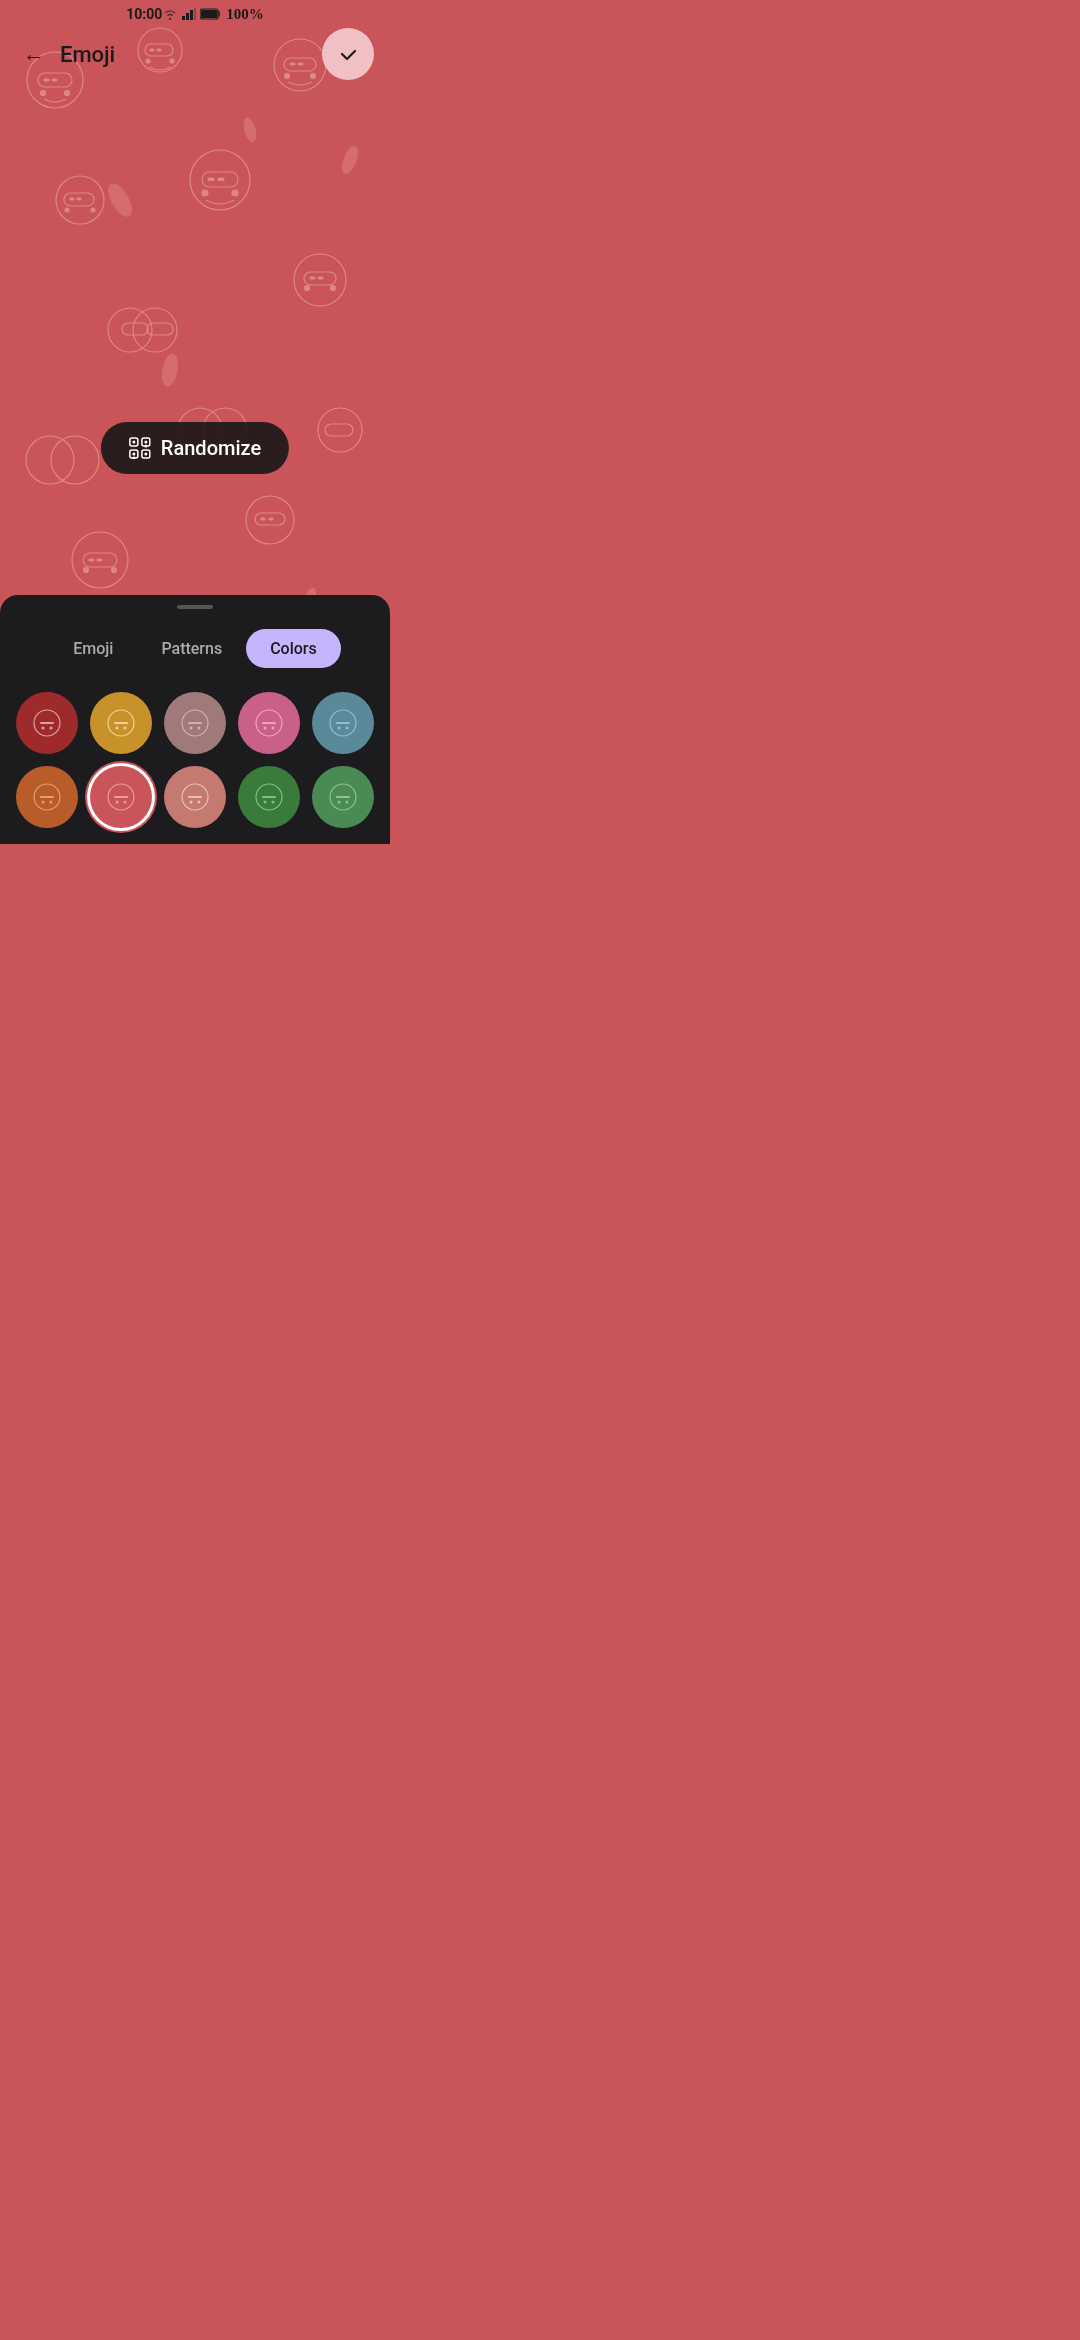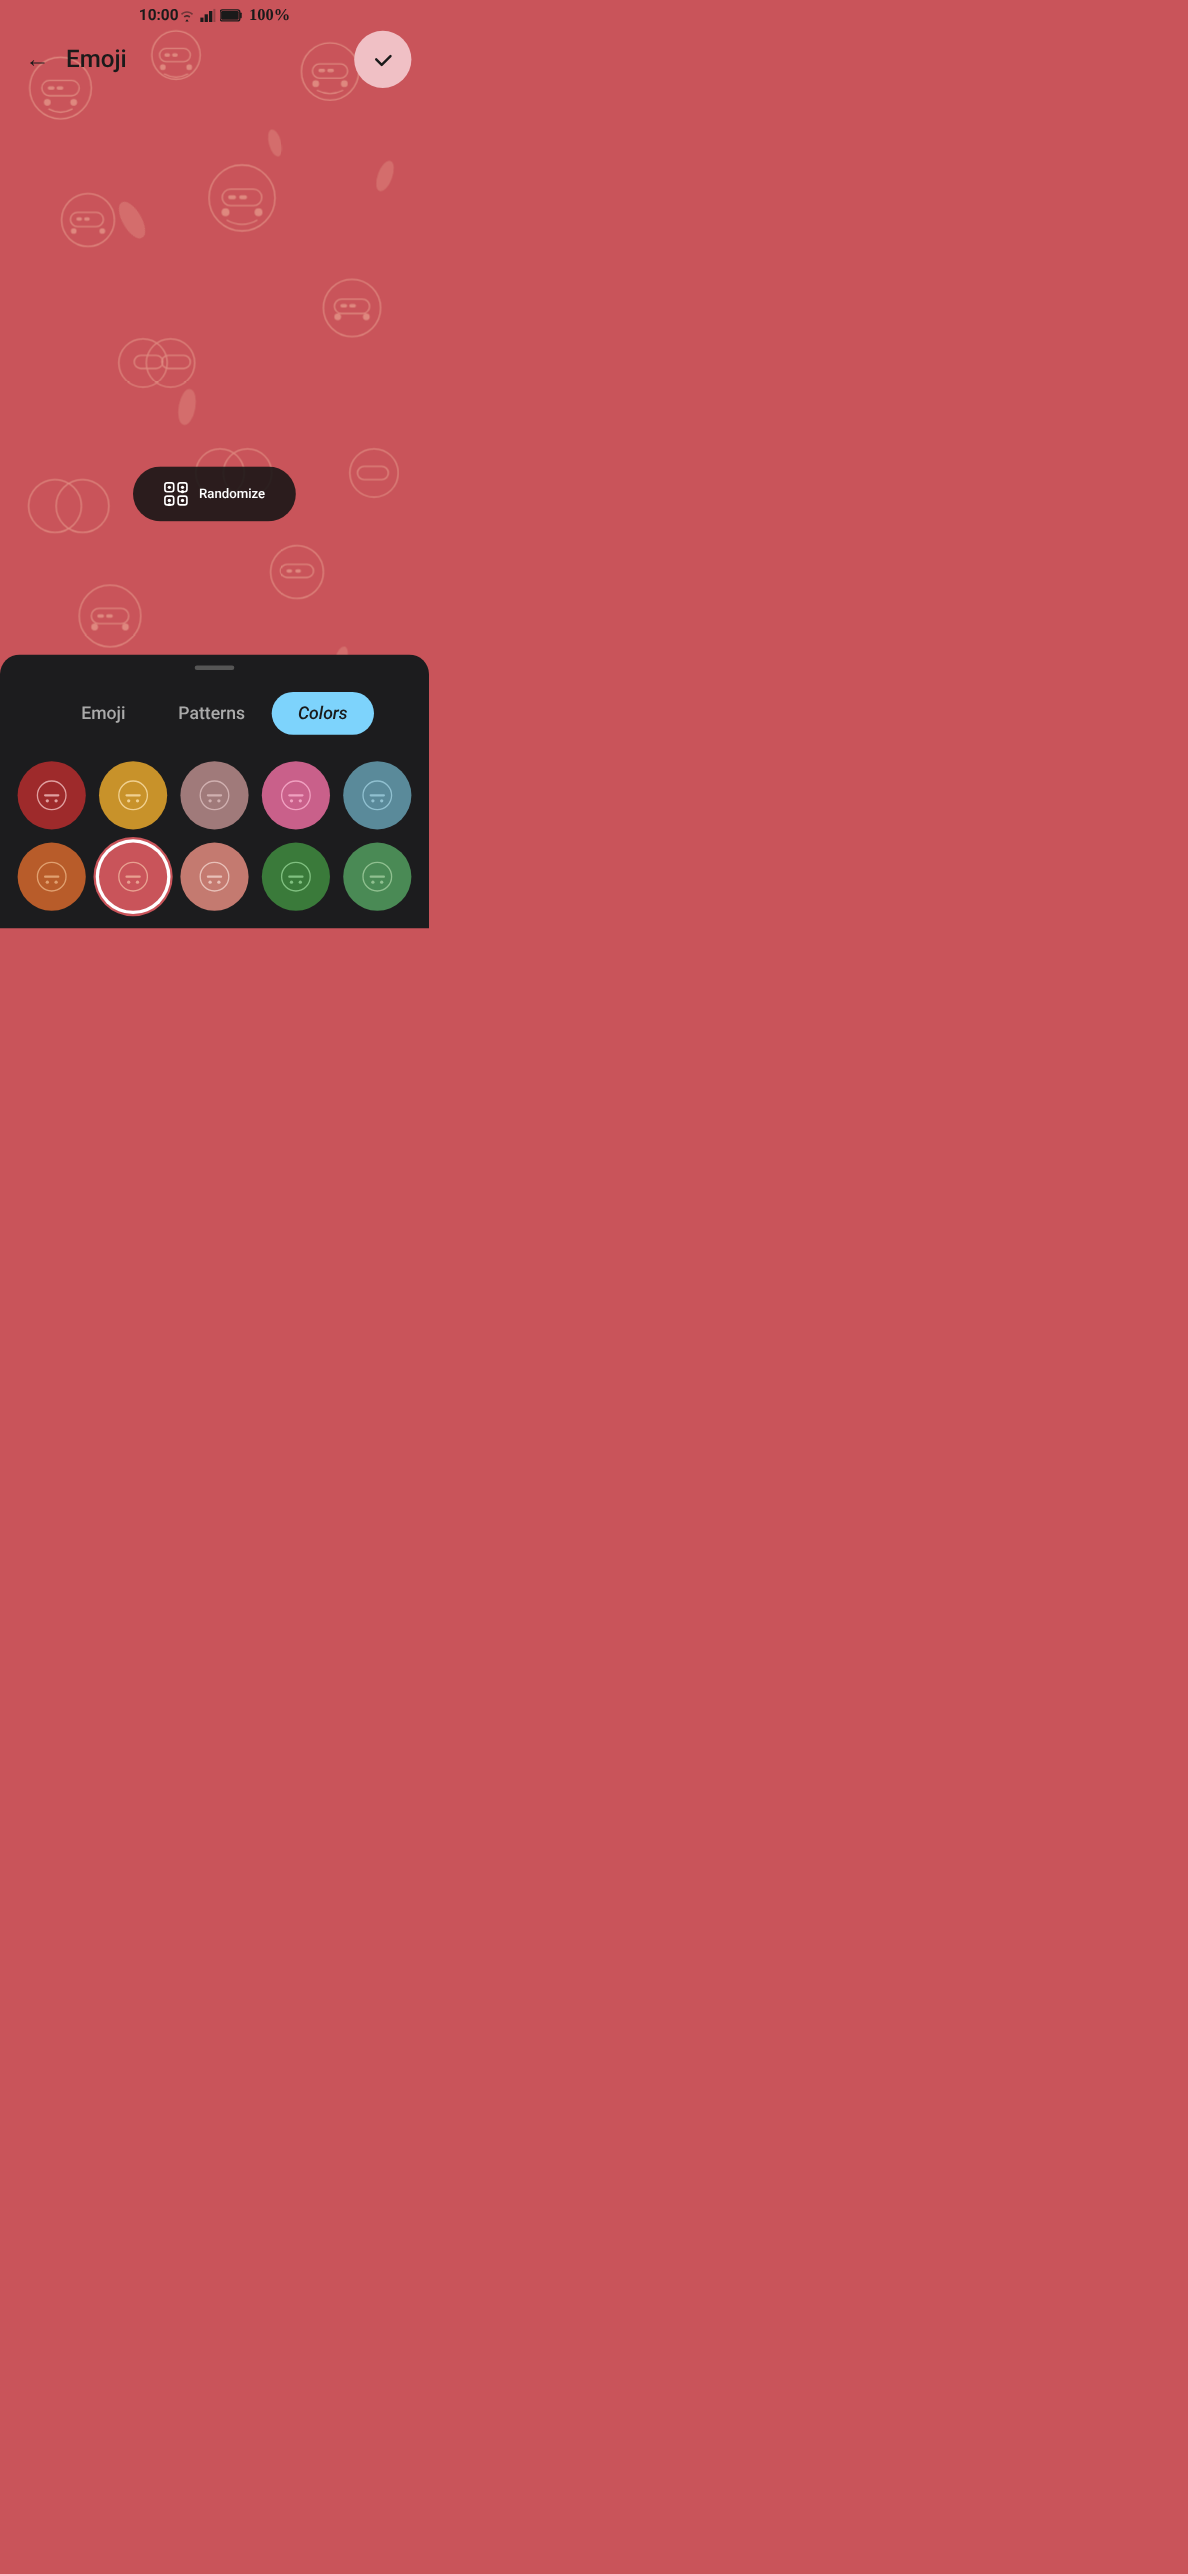--- a/index.html
+++ b/index.html
@@ -122,21 +122,21 @@
       padding: 14px 28px;
       display: flex;
       align-items: center;
       gap: 10px;
       cursor: pointer;
       z-index: 20;
       white-space: nowrap;
     }
 
     .randomize-label {
-      font-size: 12px;
+      font-size: 20px;
       color: white;
       font-weight: 500;
     }
 
     
     .bottom-sheet {
       position: absolute;
       bottom: 0;
       left: 0;
       right: 0;
@@ -165,23 +165,22 @@
     .tab-item {
       padding: 10px 24px;
       border-radius: 30px;
       font-size: 16px;
       font-weight: 500;
       color: #aaa;
       cursor: pointer;
     }
 
     .tab-item.active {
-      background: #7dd3fc;
+      background: #c4b5fd;
       color: #1a1a1a;
-      font-style: italic;
     }
 
     
     .color-grid {
       display: grid;
       grid-template-columns: repeat(5, 1fr);
       gap: 12px;
       padding: 0 16px;
     }
 

